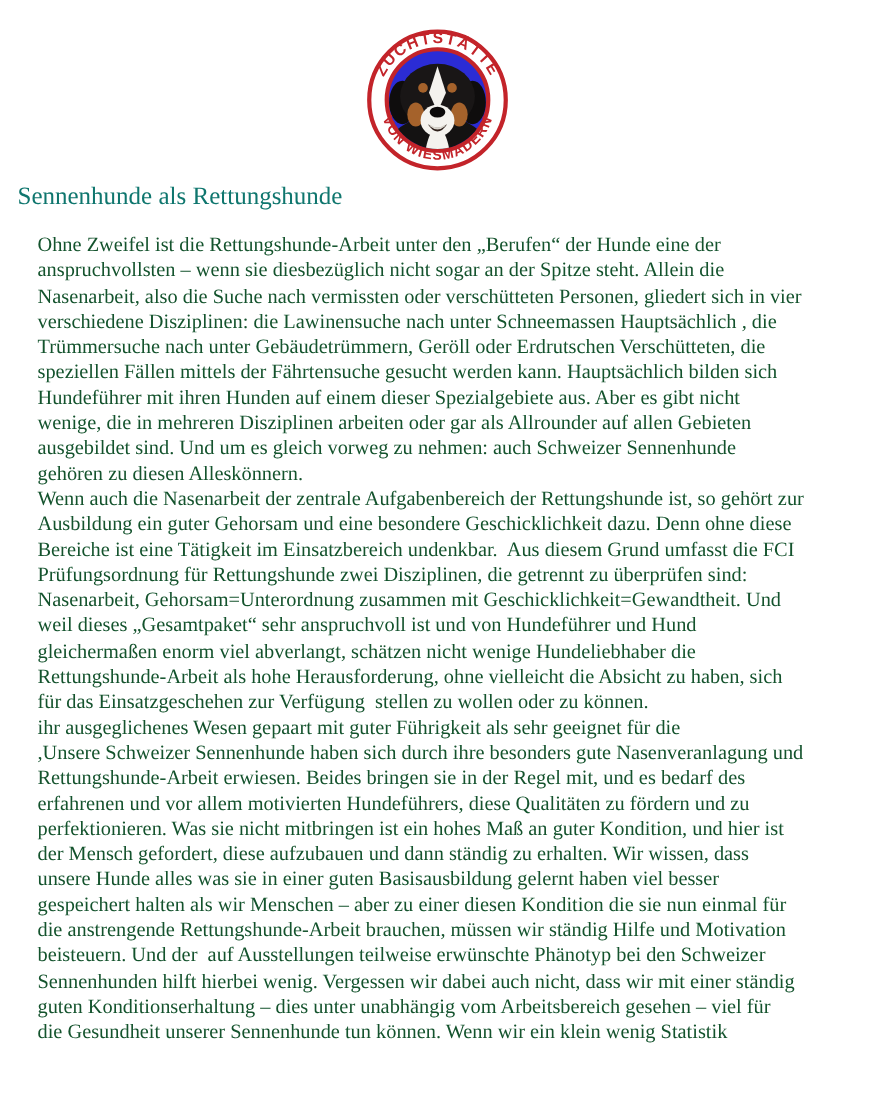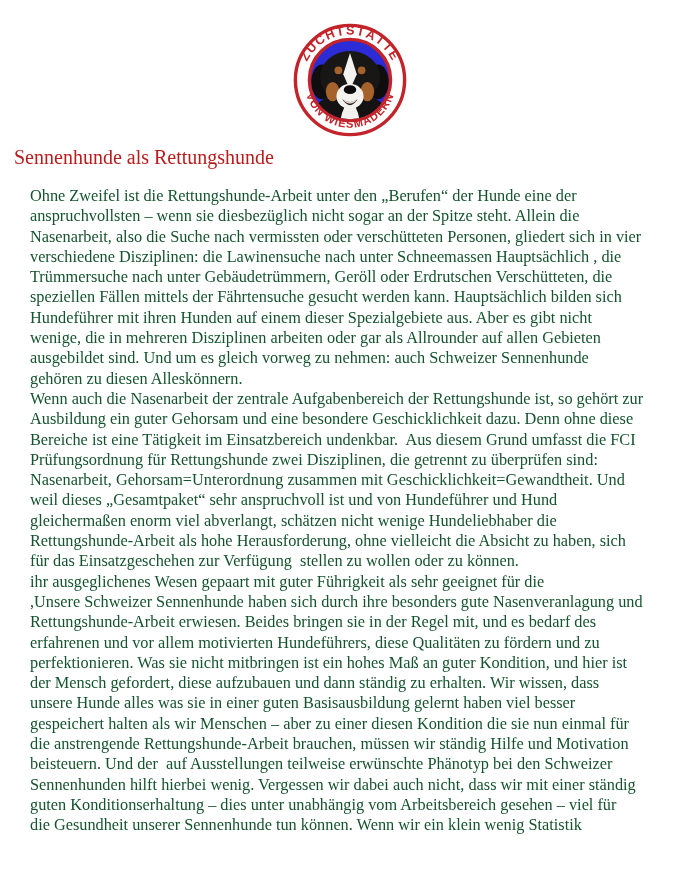--- a/index.html
+++ b/index.html
@@ -17,21 +17,21 @@
     top: 22px;
     width: 116px;
     height: 116px;
   }
   .page-title {
     position: absolute;
     left: 14px;
     top: 144px;
     font-size: 20px;
     line-height: 26px;
-    color: #b91c1c;
+    color: #0f766e;
     font-family: "Liberation Serif", serif;
     white-space: pre;
     text-align: right;
   }
   .doc-body {
     position: absolute;
     left: 30px;
     top: 186px;
     width: 682px;
     color: #14532d;

